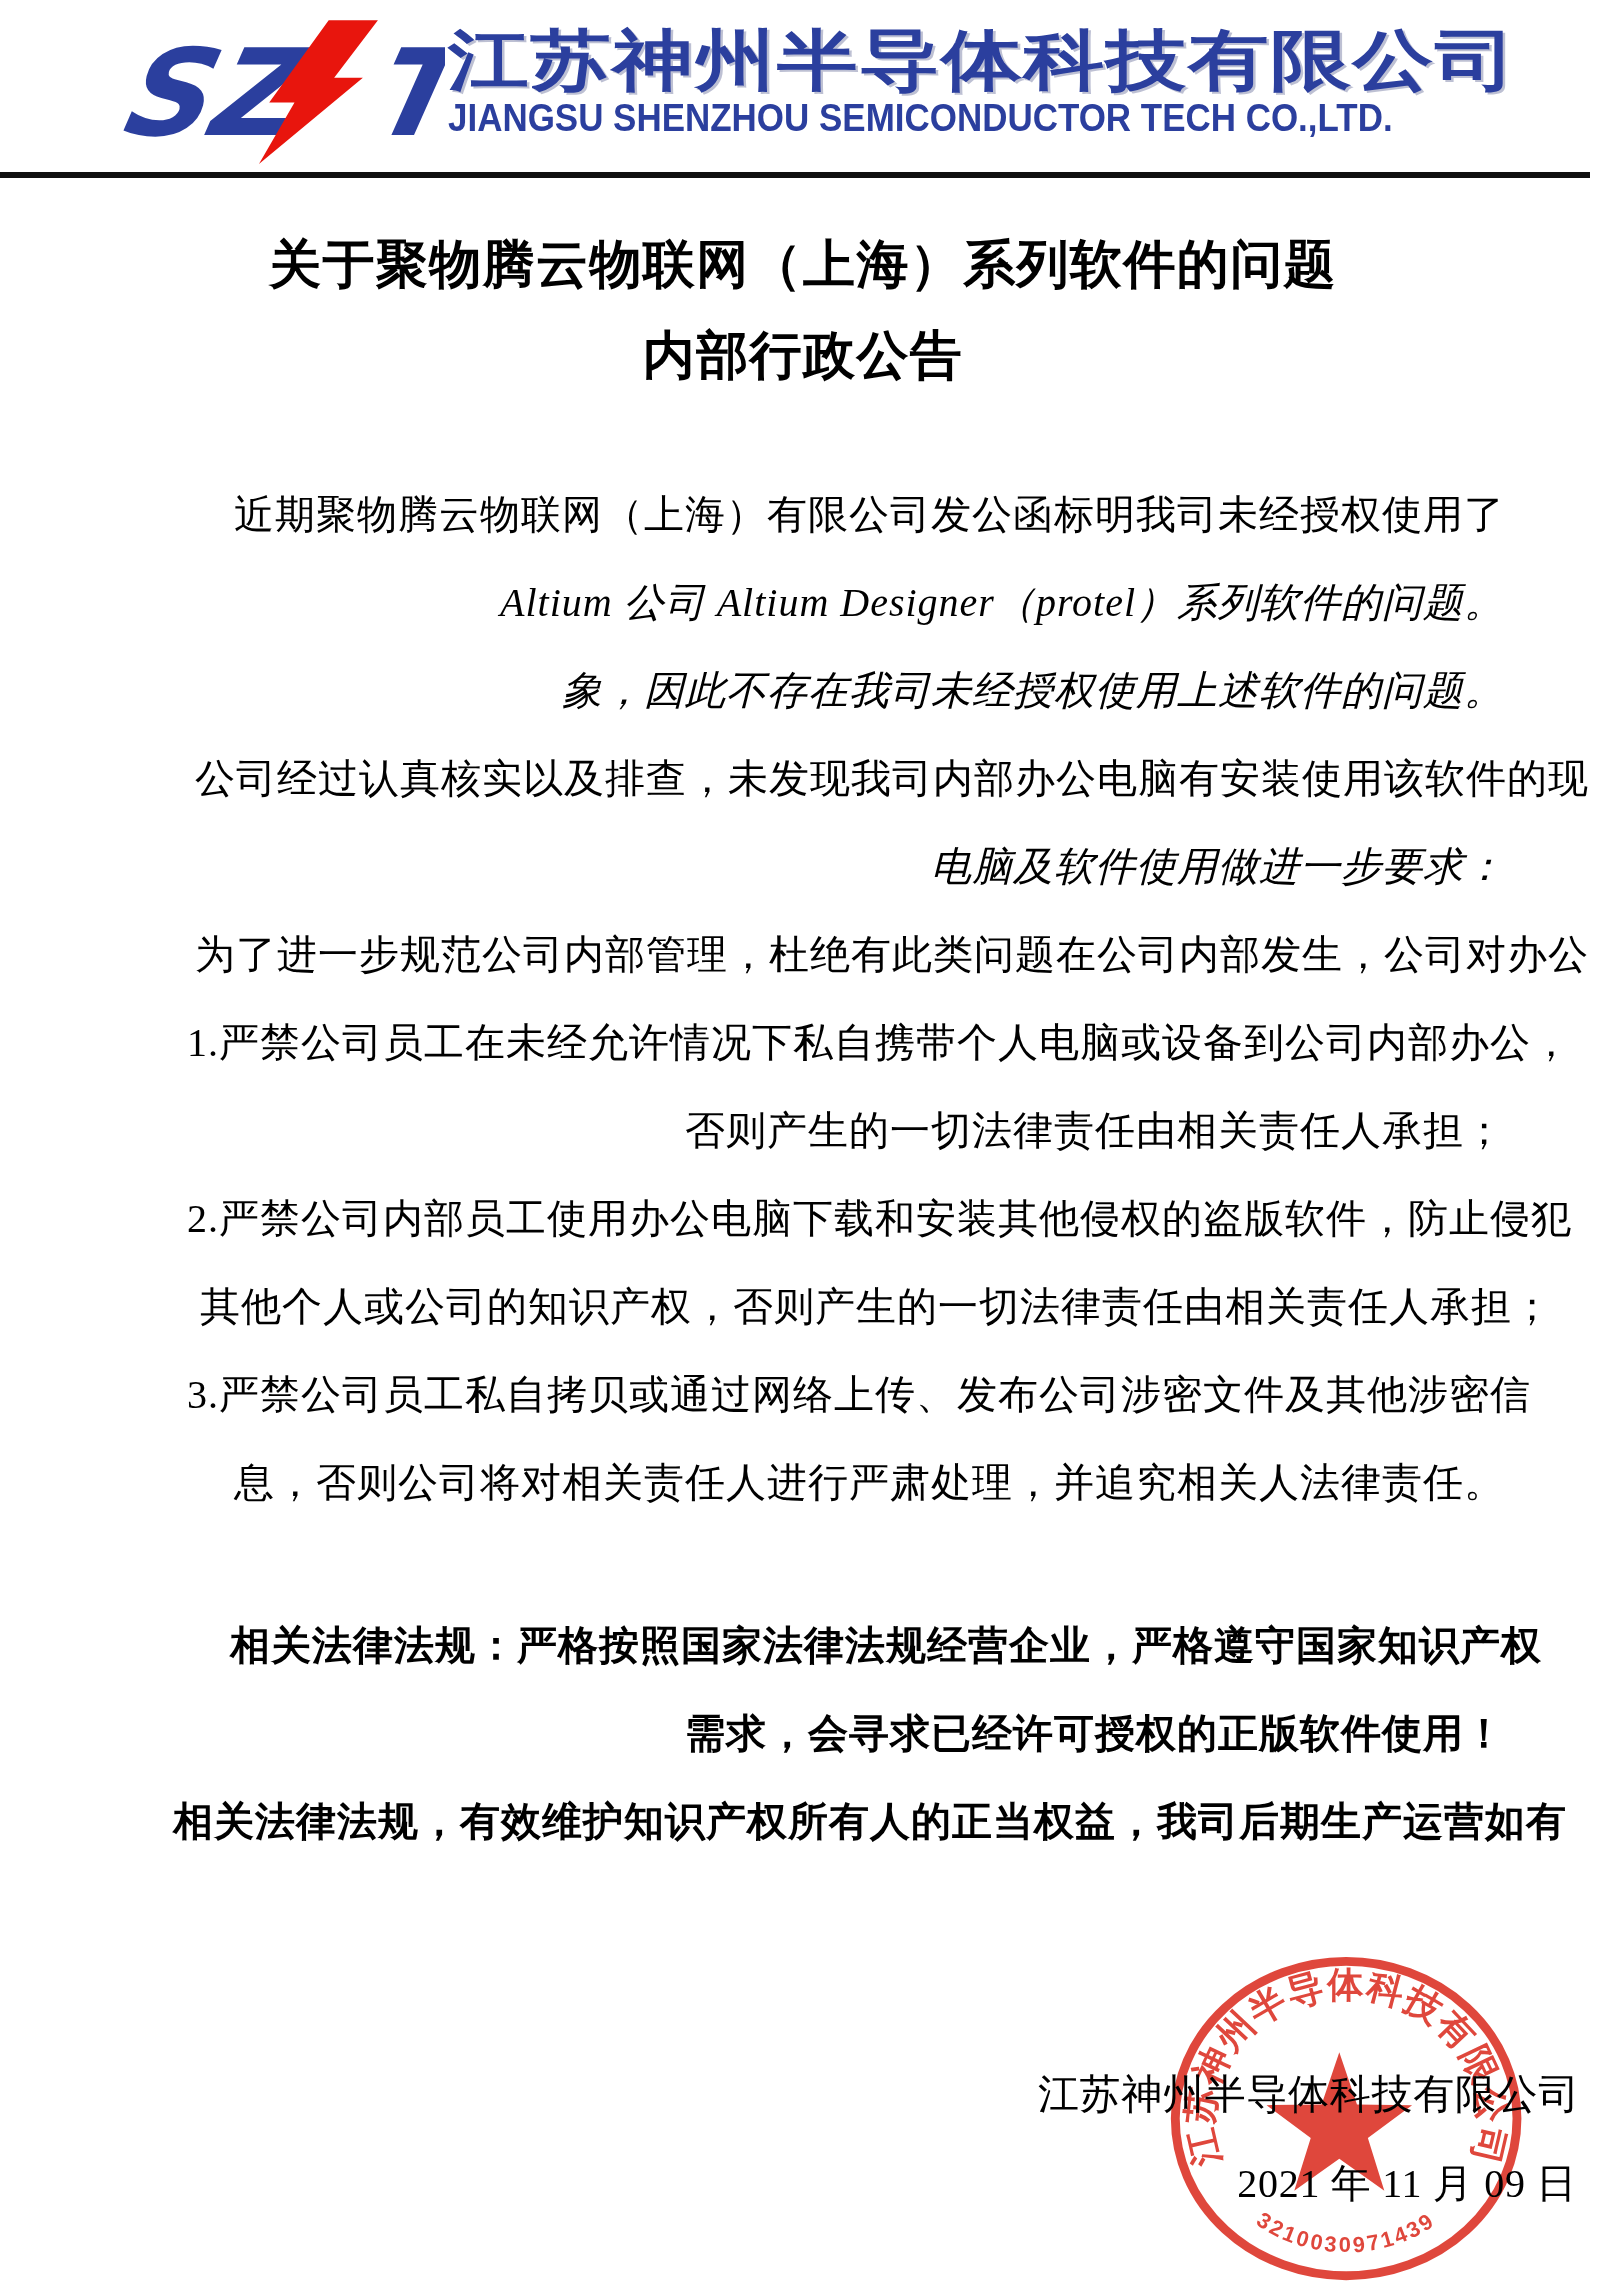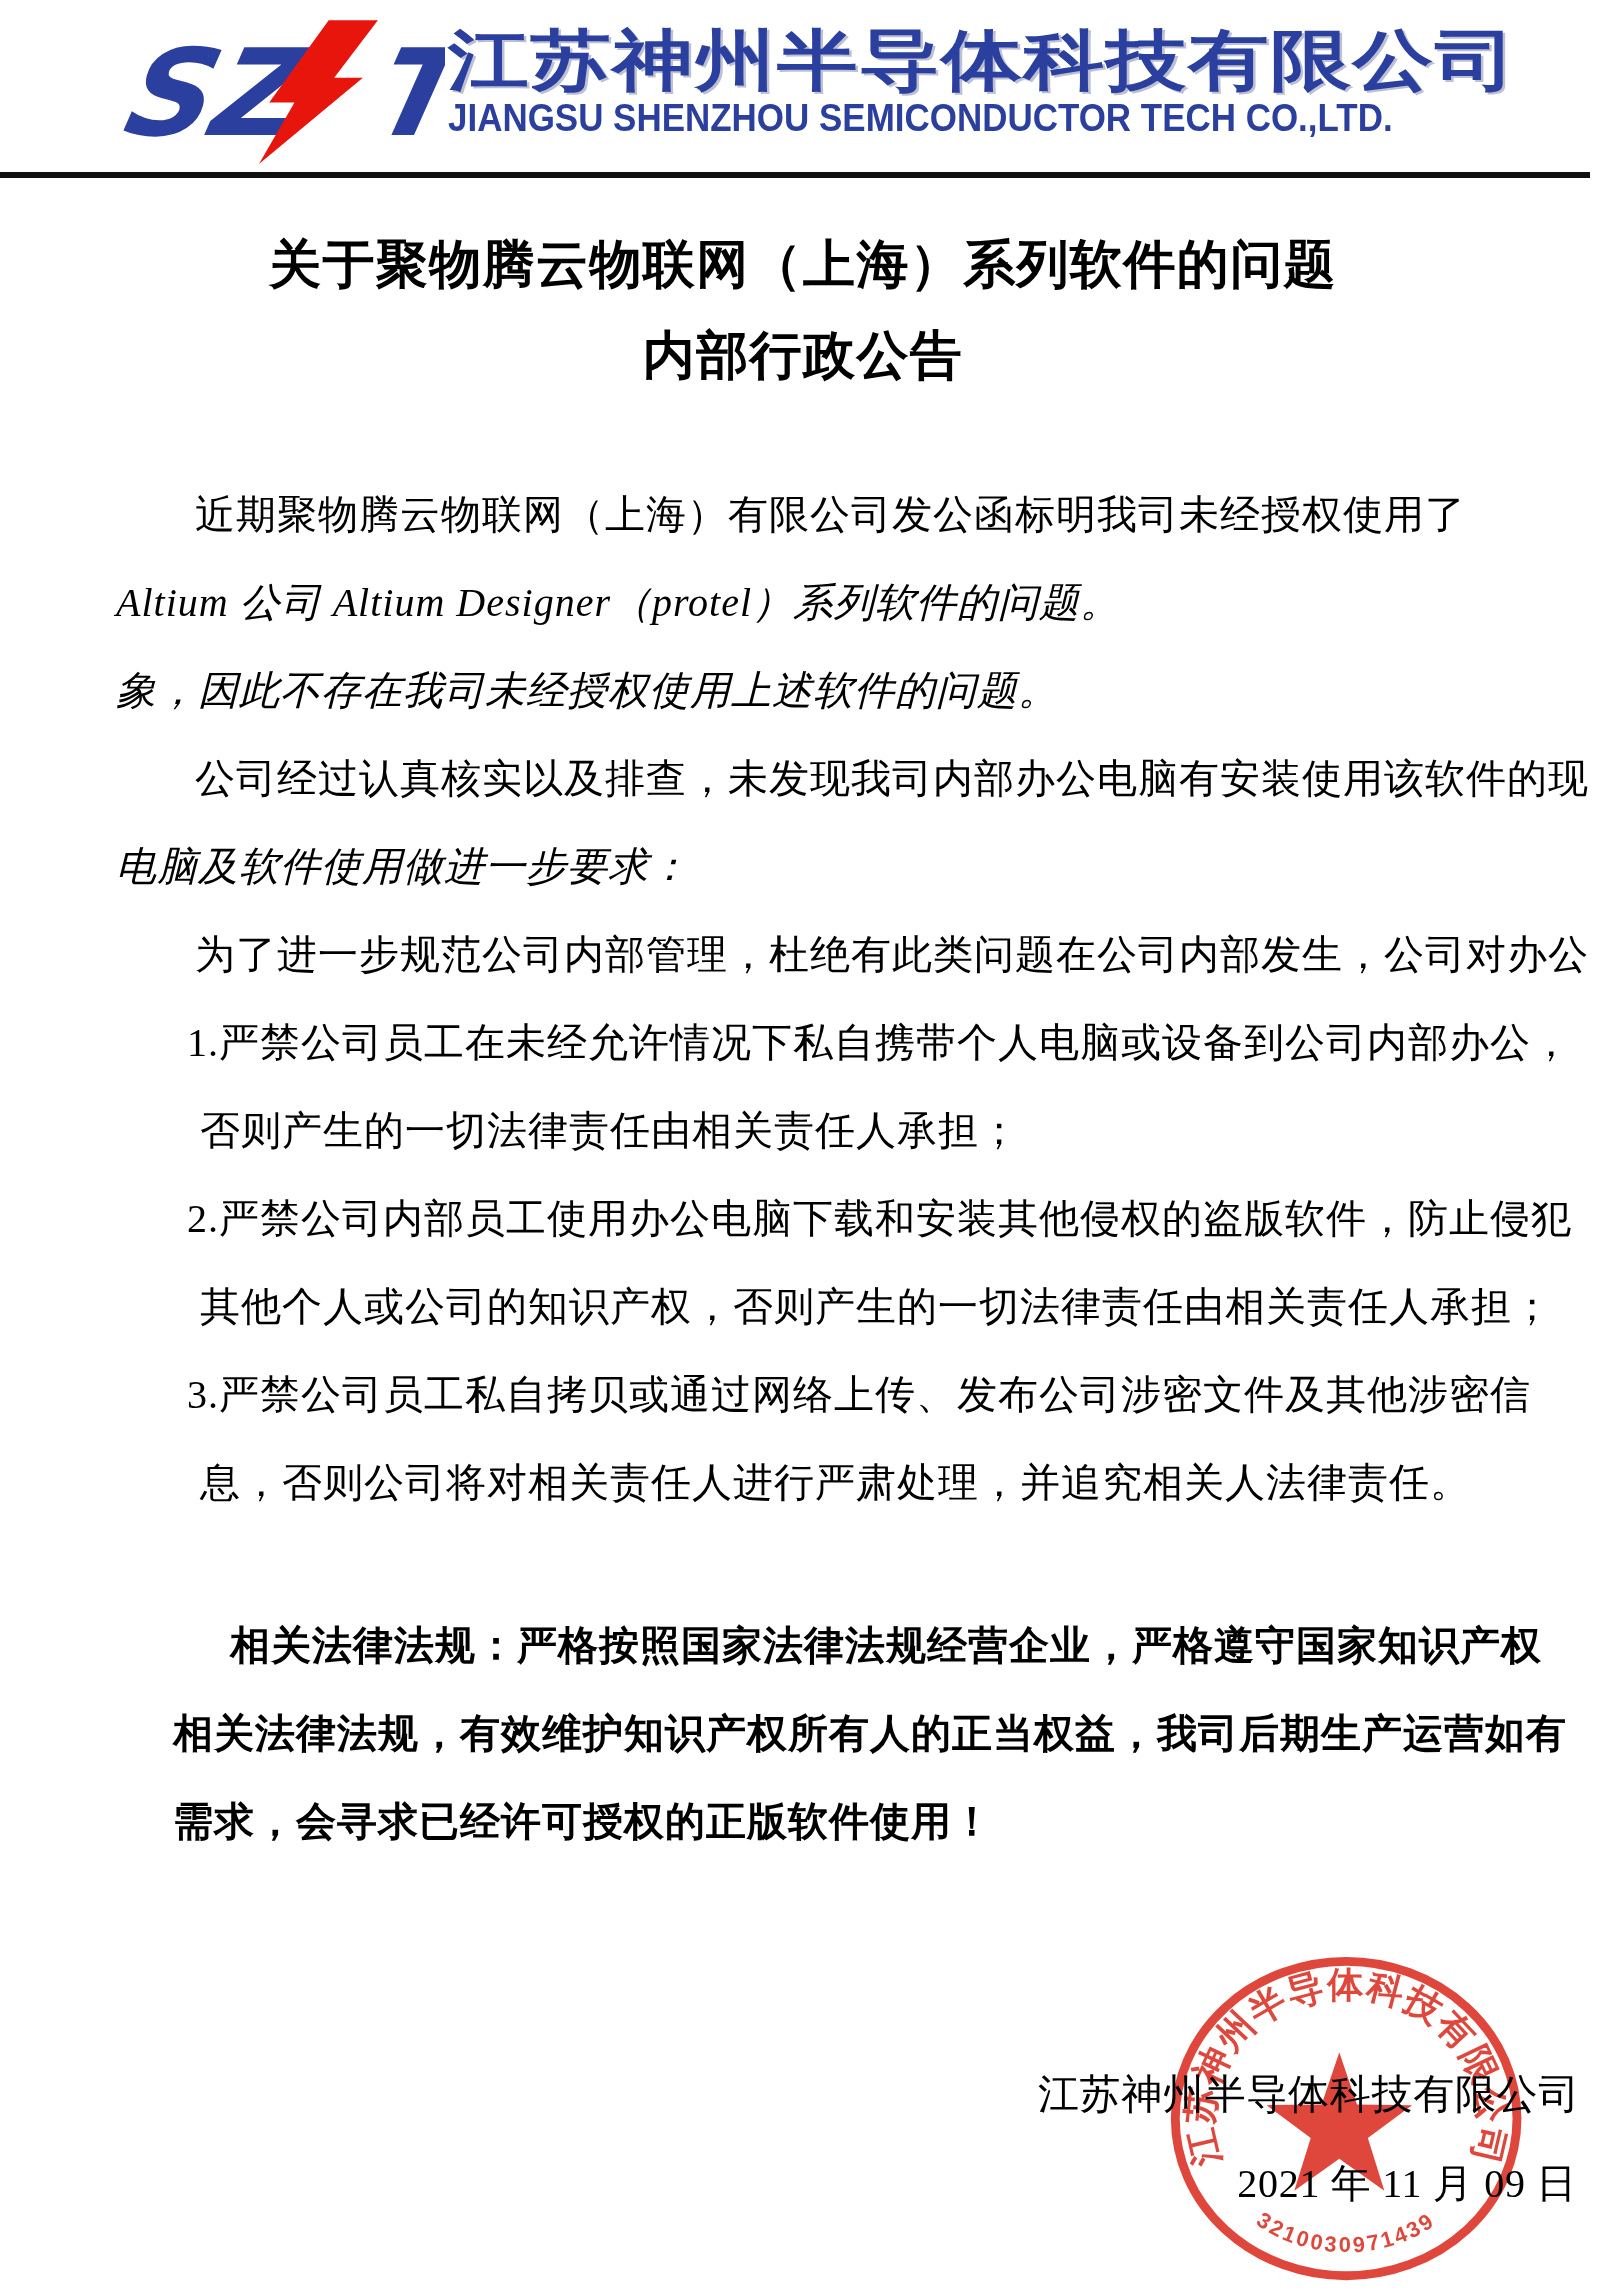--- a/index.html
+++ b/index.html
@@ -48,20 +48,21 @@
   .title-line2 { top: 321px; }
 
   
   .content {
     position: absolute; left: 116px; top: 471px; width: 1389px;
   }
   .doc-line {
     height: 88px; line-height: 88px;
     font-size: 40px; letter-spacing: 1px;
     white-space: nowrap;
+    text-align: right;
   }
   .p-first   { padding-left: 79px; }
   .p-rest    { padding-left: 0; font-style: italic; }
   .item-first{ padding-left: 71px; }
   .item-rest { padding-left: 84px; }
   .decl      { font-weight: bold; font-size: 40px; }
   .decl-first{ padding-left: 114px; margin-top: 75px; }
   .decl-rest { padding-left: 57px; }
 
   
@@ -105,22 +106,22 @@
     <div class="doc-line p-first">公司经过认真核实以及排查，未发现我司内部办公电脑有安装使用该软件的现</div>
     <div class="doc-line p-rest">电脑及软件使用做进一步要求：</div>
     <div class="doc-line p-first">为了进一步规范公司内部管理，杜绝有此类问题在公司内部发生，公司对办公</div>
     <div class="doc-line item-first">1.严禁公司员工在未经允许情况下私自携带个人电脑或设备到公司内部办公，</div>
     <div class="doc-line item-rest">否则产生的一切法律责任由相关责任人承担；</div>
     <div class="doc-line item-first">2.严禁公司内部员工使用办公电脑下载和安装其他侵权的盗版软件，防止侵犯</div>
     <div class="doc-line item-rest">其他个人或公司的知识产权，否则产生的一切法律责任由相关责任人承担；</div>
     <div class="doc-line item-first">3.严禁公司员工私自拷贝或通过网络上传、发布公司涉密文件及其他涉密信</div>
     <div class="doc-line item-rest">息，否则公司将对相关责任人进行严肃处理，并追究相关人法律责任。</div>
     <div class="doc-line decl decl-first">相关法律法规：严格按照国家法律法规经营企业，严格遵守国家知识产权</div>
+    <div class="doc-line decl decl-rest">需求，会寻求已经许可授权的正版软件使用！</div>
     <div class="doc-line decl decl-rest">相关法律法规，有效维护知识产权所有人的正当权益，我司后期生产运营如有</div>
-    <div class="doc-line decl decl-rest">需求，会寻求已经许可授权的正版软件使用！</div>
   </div>
 
   <svg class="stamp" viewBox="0 0 540 500" xmlns="http://www.w3.org/2000/svg">
     <defs>
       <path id="arcTop" d="M 84.8 302.9 A 195 178 0 1 1 451.2 302.9" fill="none"></path>
       <path id="arcBottom" d="M 91.9 354.4 A 215 196 0 0 0 444.1 354.4" fill="none"></path>
     </defs>
     <ellipse cx="268" cy="242" rx="250" ry="230" fill="none" stroke="#dd382c" stroke-width="13"></ellipse>
     <polygon points="258,145 283.9,221.4 364.5,222.4 299.8,270.6 323.9,347.6 258,301 192.1,347.6 216.2,270.6 151.5,222.4 232.1,221.4" fill="#dd382c"></polygon>
     <text font-size="53" font-weight="bold" fill="#dd382c" letter-spacing="2" font-family="Liberation Serif, DejaVu Serif, serif">

